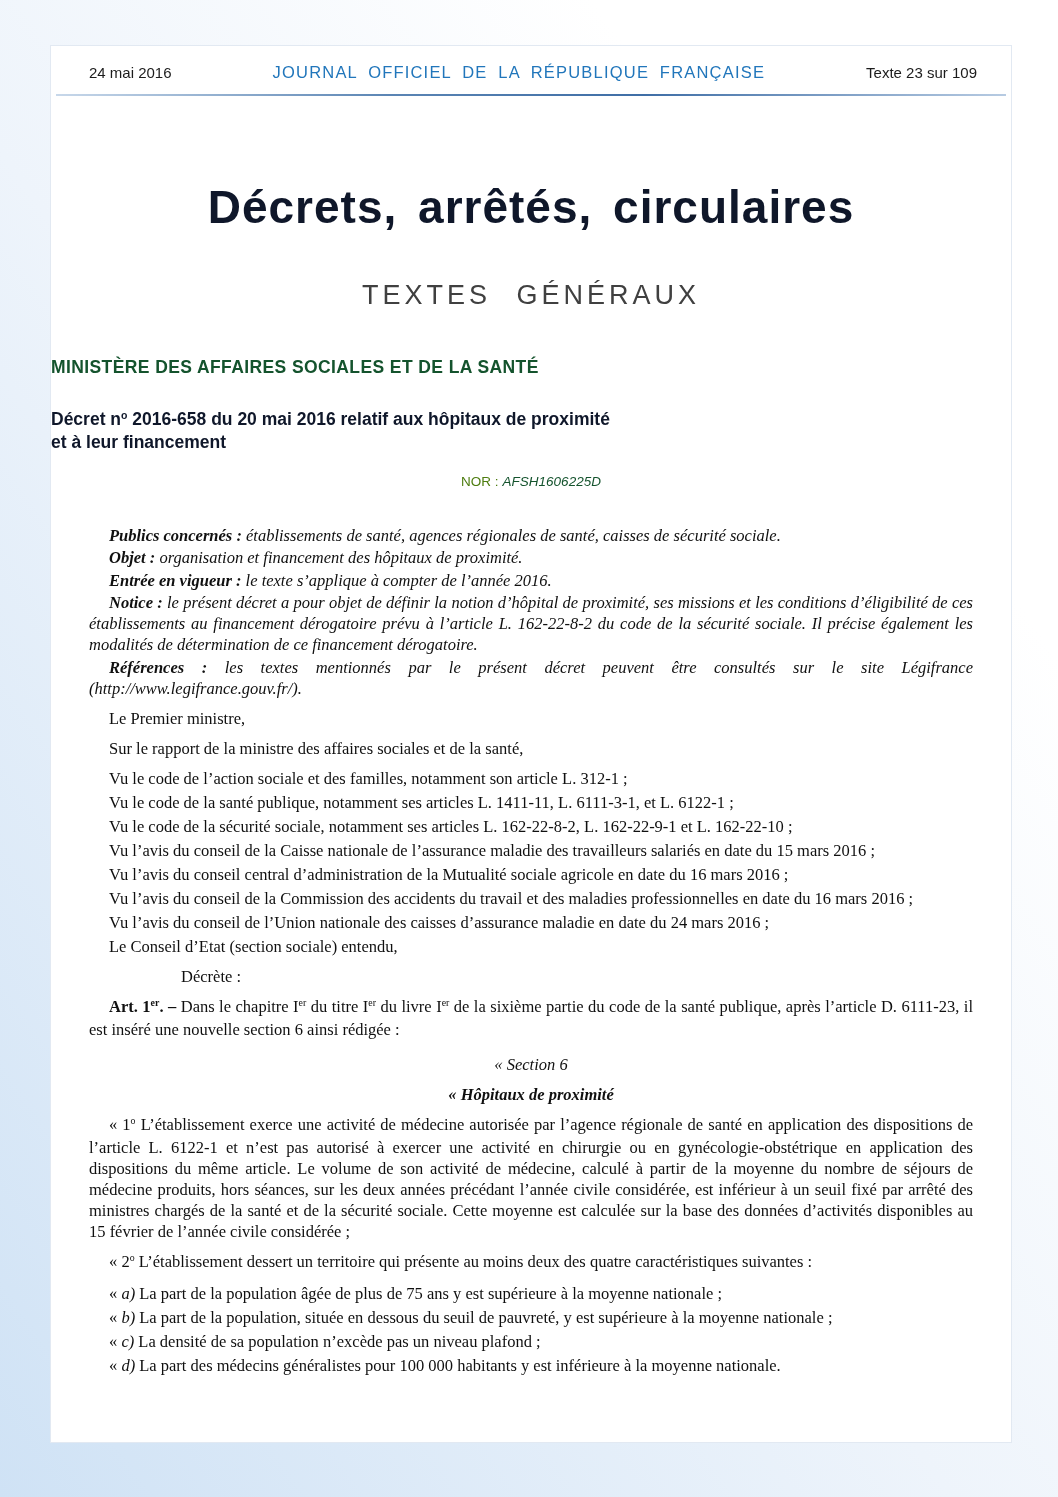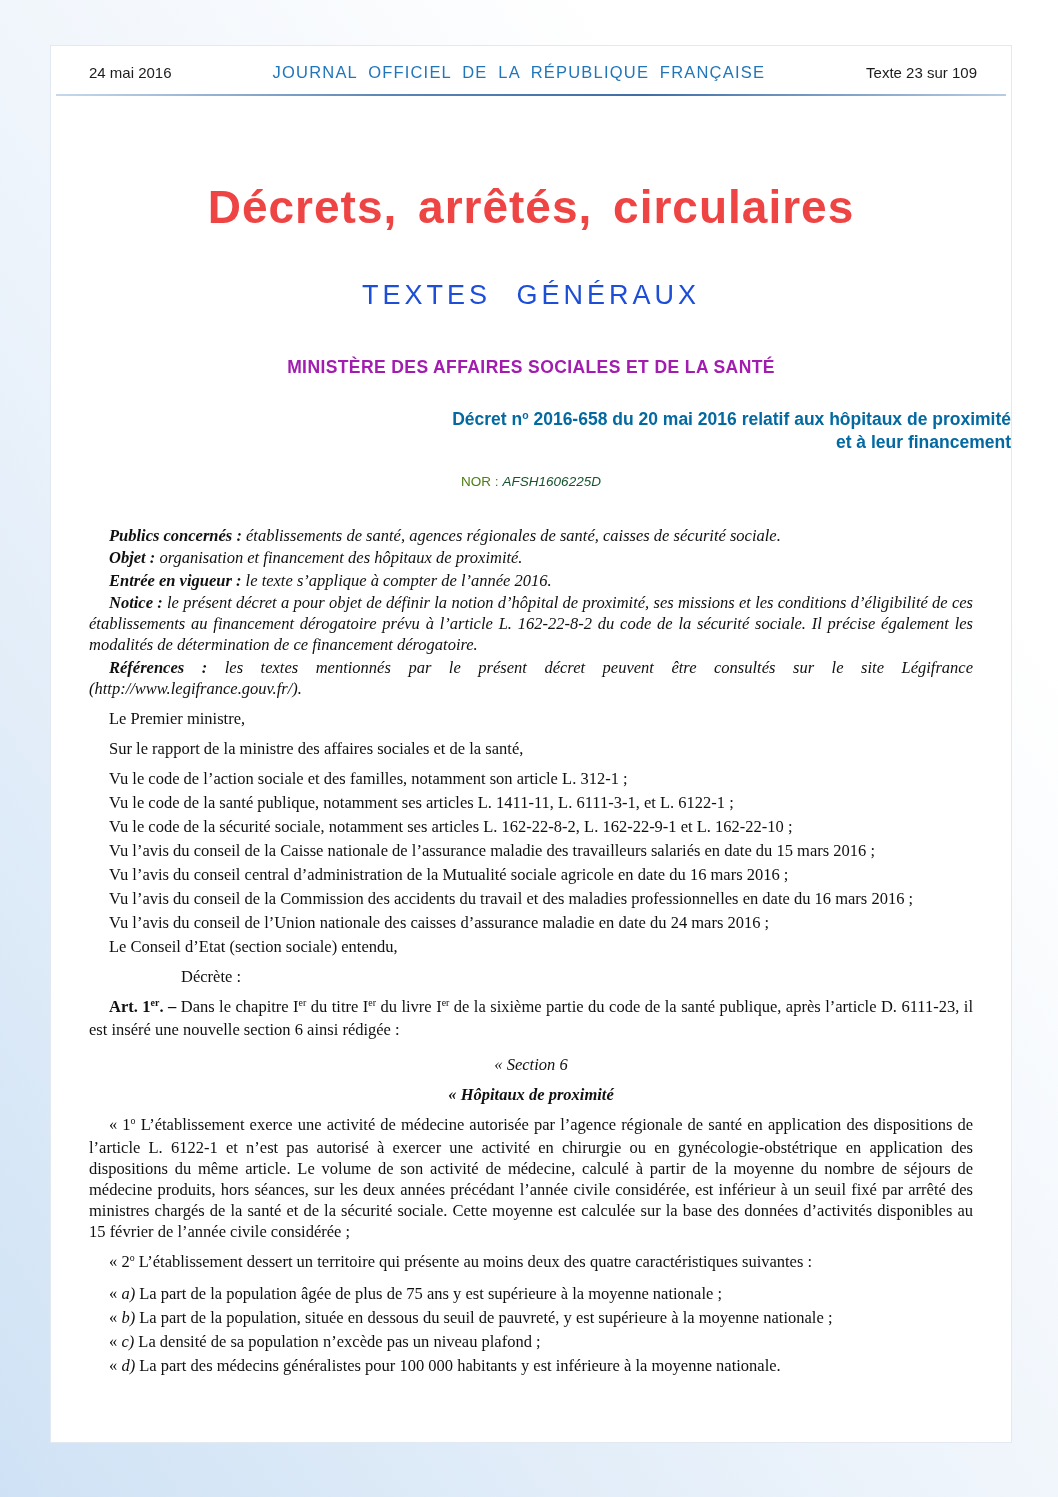--- a/index.html
+++ b/index.html
@@ -12,24 +12,24 @@
     position:absolute;left:50px;top:45px;width:962px;height:1398px;
     background:#ffffff;border:1px solid #e2e9f2;box-sizing:border-box;
   }
   
   .page-header{display:flex;align-items:baseline;padding:17px 34px 10px 38px;font-size:15px;color:#1c1c1c;}
   .hdr-date{white-space:nowrap;}
   .hdr-journal{flex:1;text-align:center;color:#2176bb;font-size:16.5px;letter-spacing:1.2px;word-spacing:5px;}
   .hdr-ref{white-space:nowrap;}
   .header-rule{height:2px;margin:2px 5px 0;background:linear-gradient(90deg,#c8d8ea 0%,#5b85b4 35%,#3f6ea6 62%,#b7cbe2 100%);}
   
-  .main-title{margin:84px 0 0;text-align:center;font-size:46px;font-weight:bold;letter-spacing:1px;word-spacing:7px;color:#ef4444;}
-  .section-title{margin:46px 0 0;text-align:center;font-size:27px;font-weight:normal;letter-spacing:4px;word-spacing:14px;color:#1d4ed8;}
-  .ministry{margin:46px 0 0;text-align:center;font-size:17.5px;font-weight:bold;letter-spacing:0.4px;color:#a21caf;}
-  .decree-title{margin:30px 0 12px;text-align:right;font-size:17.5px;font-weight:bold;color:#0369a1;line-height:1.3;}
+  .main-title{margin:84px 0 0;text-align:center;font-size:46px;font-weight:bold;letter-spacing:1px;word-spacing:7px;color:#0f172a;}
+  .section-title{margin:46px 0 0;text-align:center;font-size:27px;font-weight:normal;letter-spacing:4px;word-spacing:14px;color:#404040;}
+  .ministry{margin:46px 0 0;font-size:17.5px;font-weight:bold;letter-spacing:0.4px;color:#14532d;}
+  .decree-title{margin:30px 0 12px;text-align:left;font-size:17.5px;font-weight:bold;color:#0f172a;line-height:1.3;}
   .nor{margin:20px 0 0;text-align:center;font-size:13.5px;}
   .nor-label{color:#4d7c0f;margin-top:7px;}
   .nor-value{font-style:italic;color:#14532d;margin-left:4px;}
   
   .doc-body{margin:36px 38px 0;font-family:"Liberation Serif",serif;font-size:16.5px;line-height:21px;color:#101010;}
   .para{margin:3px 0;text-align:justify;text-indent:20px;}
   .lead{margin:1.5px 0;}
   .decrete{padding-left:92px;text-indent:0;text-align:left;}
   .center{text-align:center;text-indent:0;}
   .sp{margin-top:9px;}

